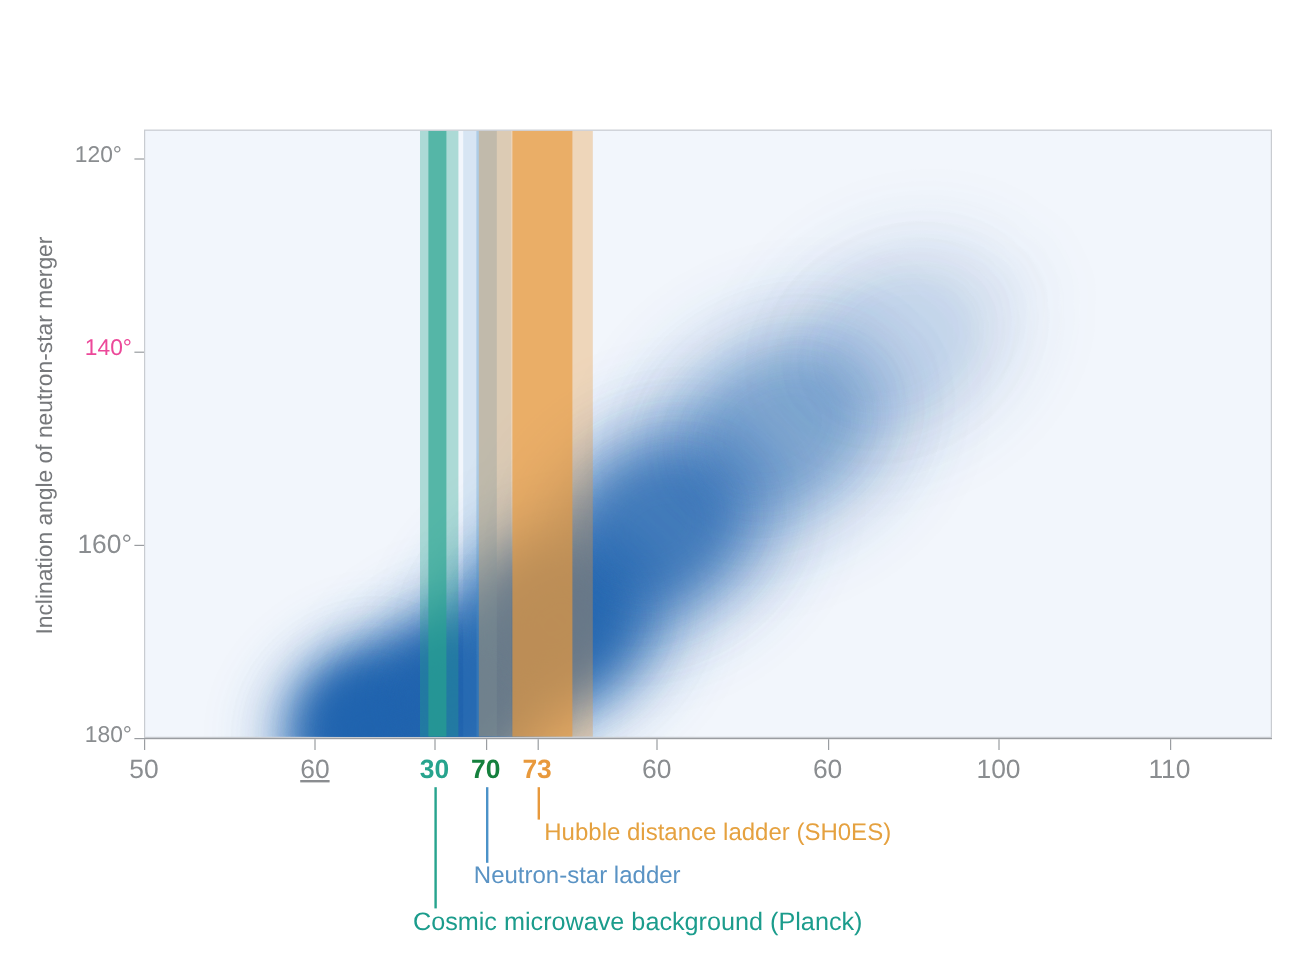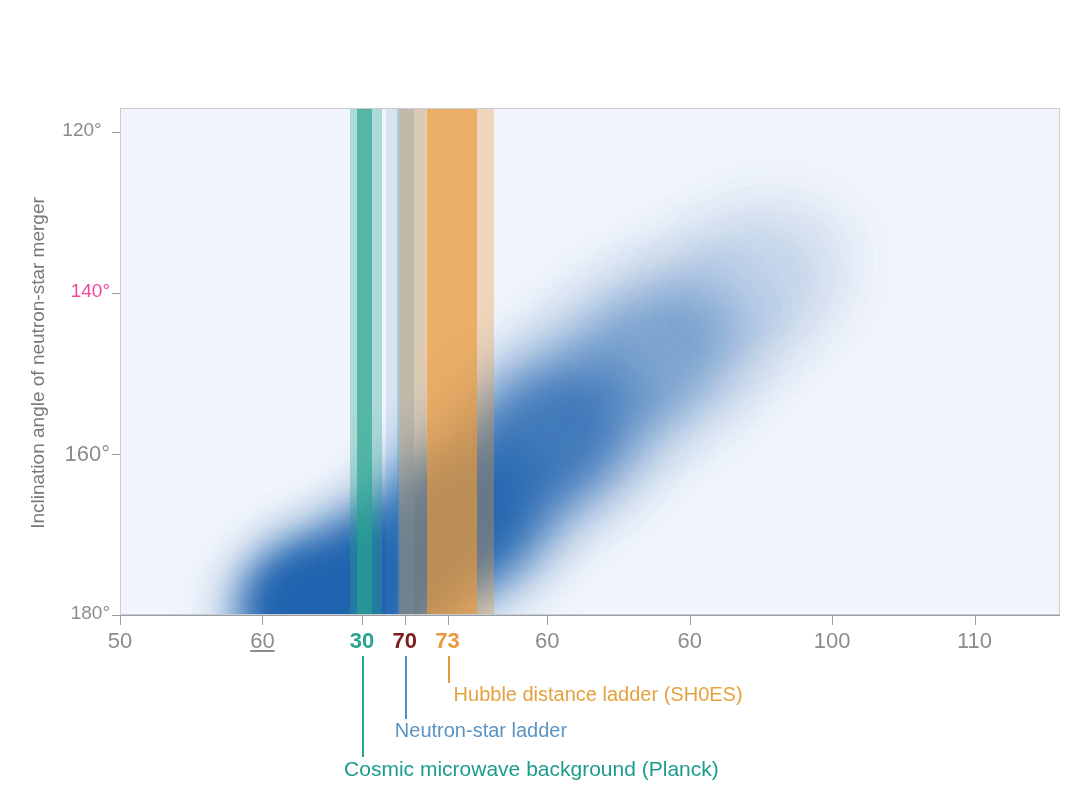--- a/index.html
+++ b/index.html
@@ -155,21 +155,21 @@
 
   <div class="xaxisline"></div>
   <div id="xticks-layer">
       <div class="xtickmark" style="left: 120px;"></div>
       <div class="xtick" style="left: 120px;">50</div>
       <div class="xtickmark" style="left: 262.424px;"></div>
       <div class="xtick" style="left: 262.424px; text-decoration: underline;">60</div>
       <div class="xtickmark" style="left: 362.121px;"></div>
       <div class="xtick hl" style="left: 362.121px; color: rgb(39, 164, 142);">30</div>
       <div class="xtickmark" style="left: 404.848px;"></div>
-      <div class="xtick hl" style="left: 404.848px; color: #7f1d1d;">70</div>
+      <div class="xtick hl" style="left: 404.848px; color: #15803d;">70</div>
       <div class="xtickmark" style="left: 447.576px;"></div>
       <div class="xtick hl" style="left: 447.576px; color: rgb(232, 153, 60);">73</div>
       <div class="xtickmark" style="left: 547.273px;"></div>
       <div class="xtick" style="left: 547.273px;">60</div>
       <div class="xtickmark" style="left: 689.697px;"></div>
       <div class="xtick" style="left: 689.697px;">60</div>
       <div class="xtickmark" style="left: 832.121px;"></div>
       <div class="xtick" style="left: 832.121px;">100</div>
       <div class="xtickmark" style="left: 974.545px;"></div>
       <div class="xtick" style="left: 974.545px;">110</div>

